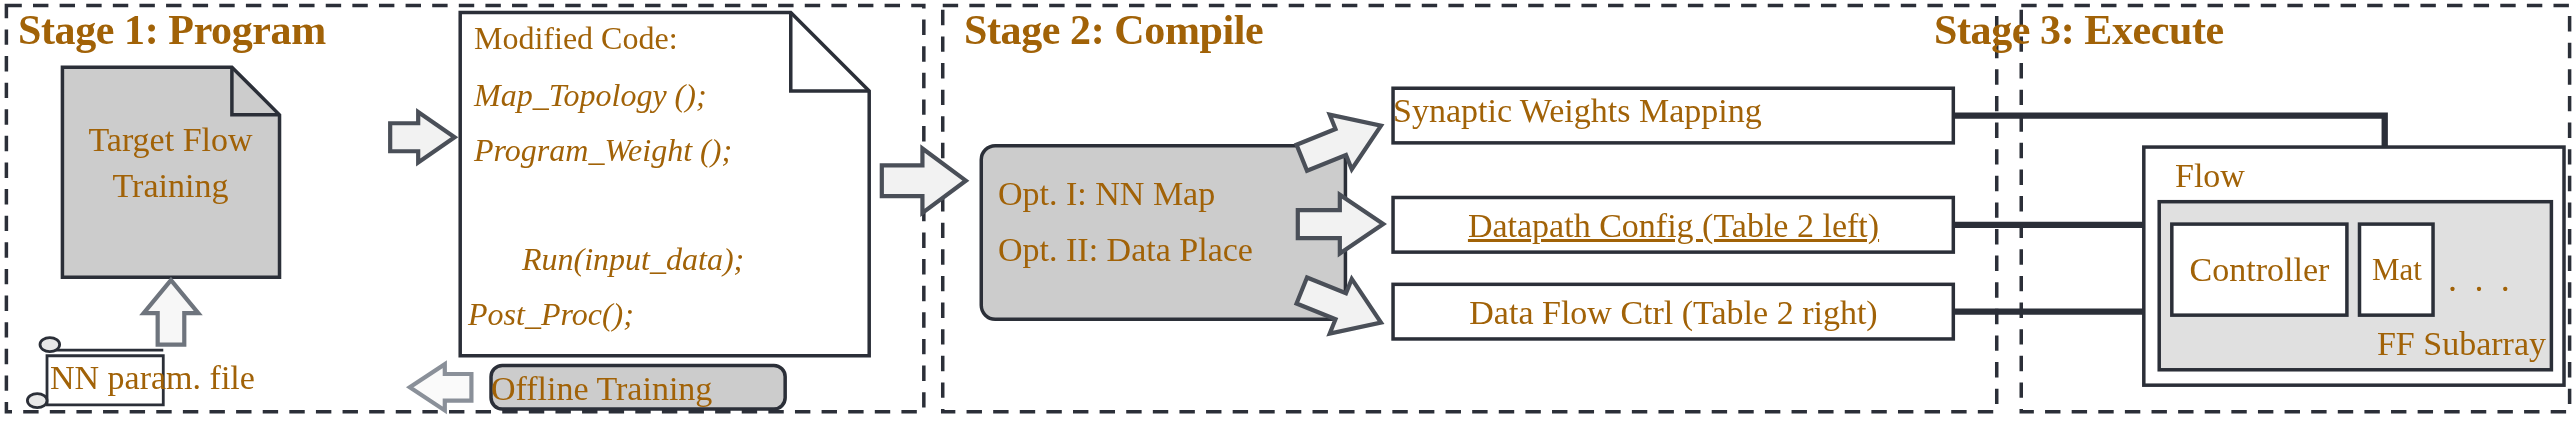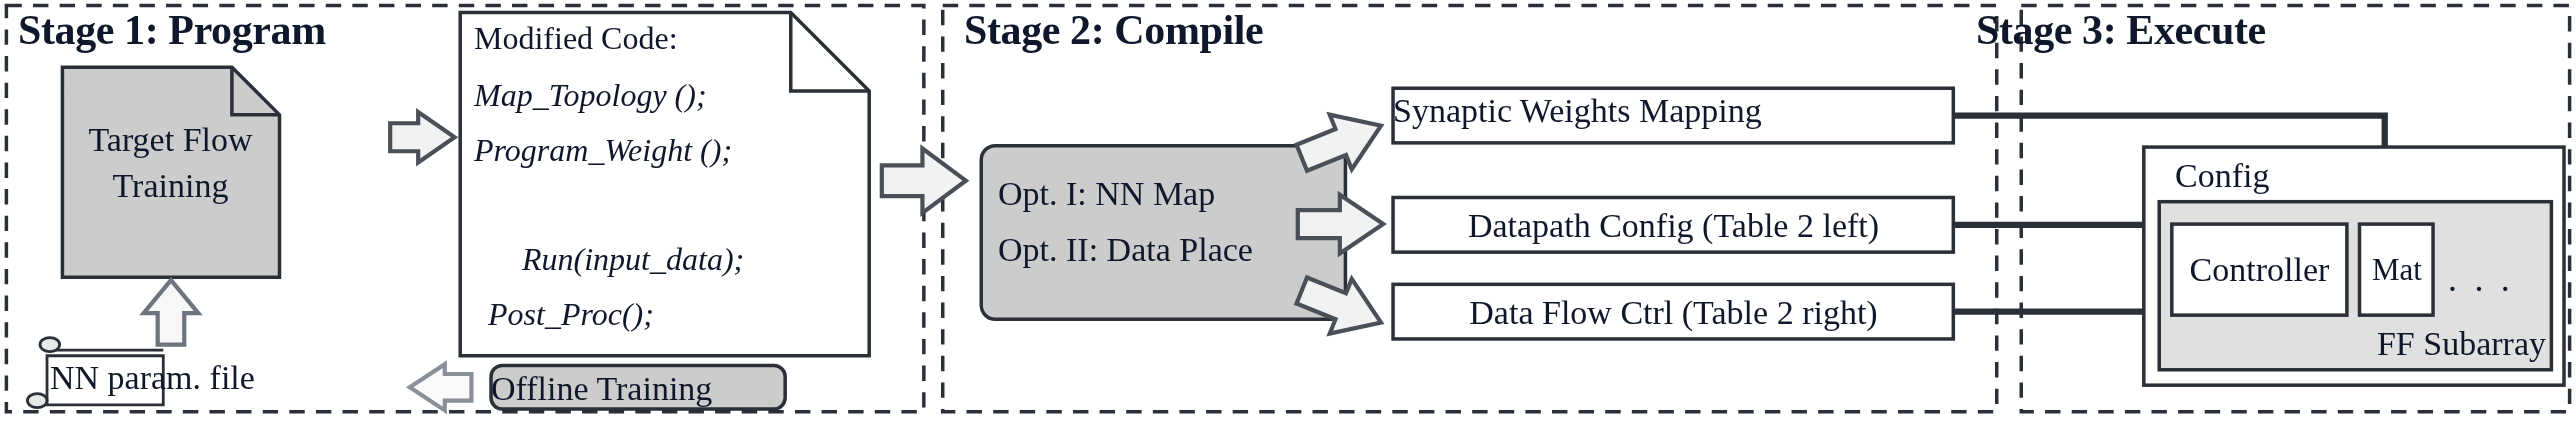--- a/index.html
+++ b/index.html
@@ -1,19 +1,19 @@
 <!DOCTYPE html>
 <html style="font-size:11.2px"><head>
 <meta charset="utf-8">
 <style>
   html,body{margin:0;padding:0;background:#ffffff;}
   body{font-family:"Liberation Serif", serif;}
   #root{position:relative;width:2576px;height:423px;background:#fff;overflow:hidden;}
   svg#canvas{position:absolute;left:0;top:0;width:2576px;height:423px;}
-  .lbl{position:absolute;color:#0f172a;white-space:nowrap;}
+  .lbl{position:absolute;color:#a16207;white-space:nowrap;}
   .stage-title{font-weight:bold;font-size:42px;letter-spacing:-0.4px;}
   .boxtext{font-size:34px;}
   .codetext{font-style:italic;font-size:32px;}
   .plain{font-size:32px;}
   .small{font-size:31px;}
   .dots{font-size:36px;letter-spacing:4.2px;}
 </style>
 </head>
 <body>
 
@@ -72,42 +72,42 @@
     <path d="M2788,445 L3078,445" fill="none" stroke="#2b2f38" stroke-width="9" marker-end="url(#solidArrow)"></path>
 
     <rect x="3060" y="210" width="600" height="340" fill="#ffffff" stroke="#2b2f38" stroke-width="5"></rect>
     <rect x="3082" y="288" width="560" height="240" fill="#e0e0e0" stroke="#2b2f38" stroke-width="5"></rect>
     <rect x="3100" y="320" width="250" height="130" fill="#ffffff" stroke="#2b2f38" stroke-width="5"></rect>
     <rect x="3368" y="320" width="105" height="130" fill="#ffffff" stroke="#2b2f38" stroke-width="5"></rect>
   </svg>
 
   <div class="lbl stage-title" style="left:18px;top:5.6px;">Stage 1: Program</div>
   <div class="lbl stage-title" style="left:964px;top:5.6px;">Stage 2: Compile</div>
-  <div class="lbl stage-title" style="left:1976px;top:5.6px;text-align:right;">Stage 3: Execute</div>
+  <div class="lbl stage-title" style="left:1934px;top:5.6px;text-align:right;">Stage 3: Execute</div>
 
   <div class="lbl boxtext" style="left:62px;top:121px;width:217px;text-align:center;">Target Flow</div>
   <div class="lbl boxtext" style="left:62px;top:167px;width:217px;text-align:center;">Training</div>
 
   <div class="lbl boxtext" style="left:50px;top:359px;width:109px;text-align:center;">NN param. file</div>
 
   <div class="lbl boxtext" style="left:491px;top:370px;width:294px;text-align:left;">Offline Training</div>
 
   <div class="lbl plain" style="left:474px;top:19.6px;">Modified Code:</div>
   <div class="lbl codetext" style="left:474px;top:77px;">Map_Topology ();</div>
   <div class="lbl codetext" style="left:474px;top:132px;">Program_Weight ();</div>
   <div class="lbl codetext" style="left:474px;top:241px;margin-left:48px;">Run(input_data);</div>
-  <div class="lbl codetext" style="left:488px;top:296px;">Post_Proc();</div>
+  <div class="lbl codetext" style="left:468px;top:296px;">Post_Proc();</div>
 
   <div class="lbl boxtext" style="left:998px;top:175px;">Opt. I:  NN Map</div>
   <div class="lbl boxtext" style="left:998px;top:231px;">Opt. II: Data Place</div>
 
   <div class="lbl boxtext" style="left:1393px;top:92px;width:561px;text-align:left;">Synaptic Weights Mapping</div>
-  <div class="lbl boxtext" style="left:1393px;top:207px;width:561px;text-align:center;">Datapath Config (Table 2 left)</div>
+  <div class="lbl boxtext" style="left:1393px;top:207px;width:561px;text-align:center;text-decoration:underline;">Datapath Config (Table 2 left)</div>
   <div class="lbl boxtext" style="left:1393px;top:294px;width:561px;text-align:center;">Data Flow Ctrl (Table 2 right)</div>
 
-  <div class="lbl boxtext" style="left:2175px;top:157px;">Config</div>
+  <div class="lbl boxtext" style="left:2175px;top:157px;">Flow</div>
   <div class="lbl boxtext" style="left:2360px;top:325px;width:186px;text-align:right;">FF Subarray</div>
   <div class="lbl boxtext" style="left:2172px;top:251px;width:175px;text-align:center;">Controller</div>
   <div class="lbl small" style="left:2360px;top:252px;width:74px;text-align:center;">Mat</div>
   <div class="lbl dots" style="left:2448px;top:258px;">. . .</div>
 
 </div>
 
 
 </body></html>

